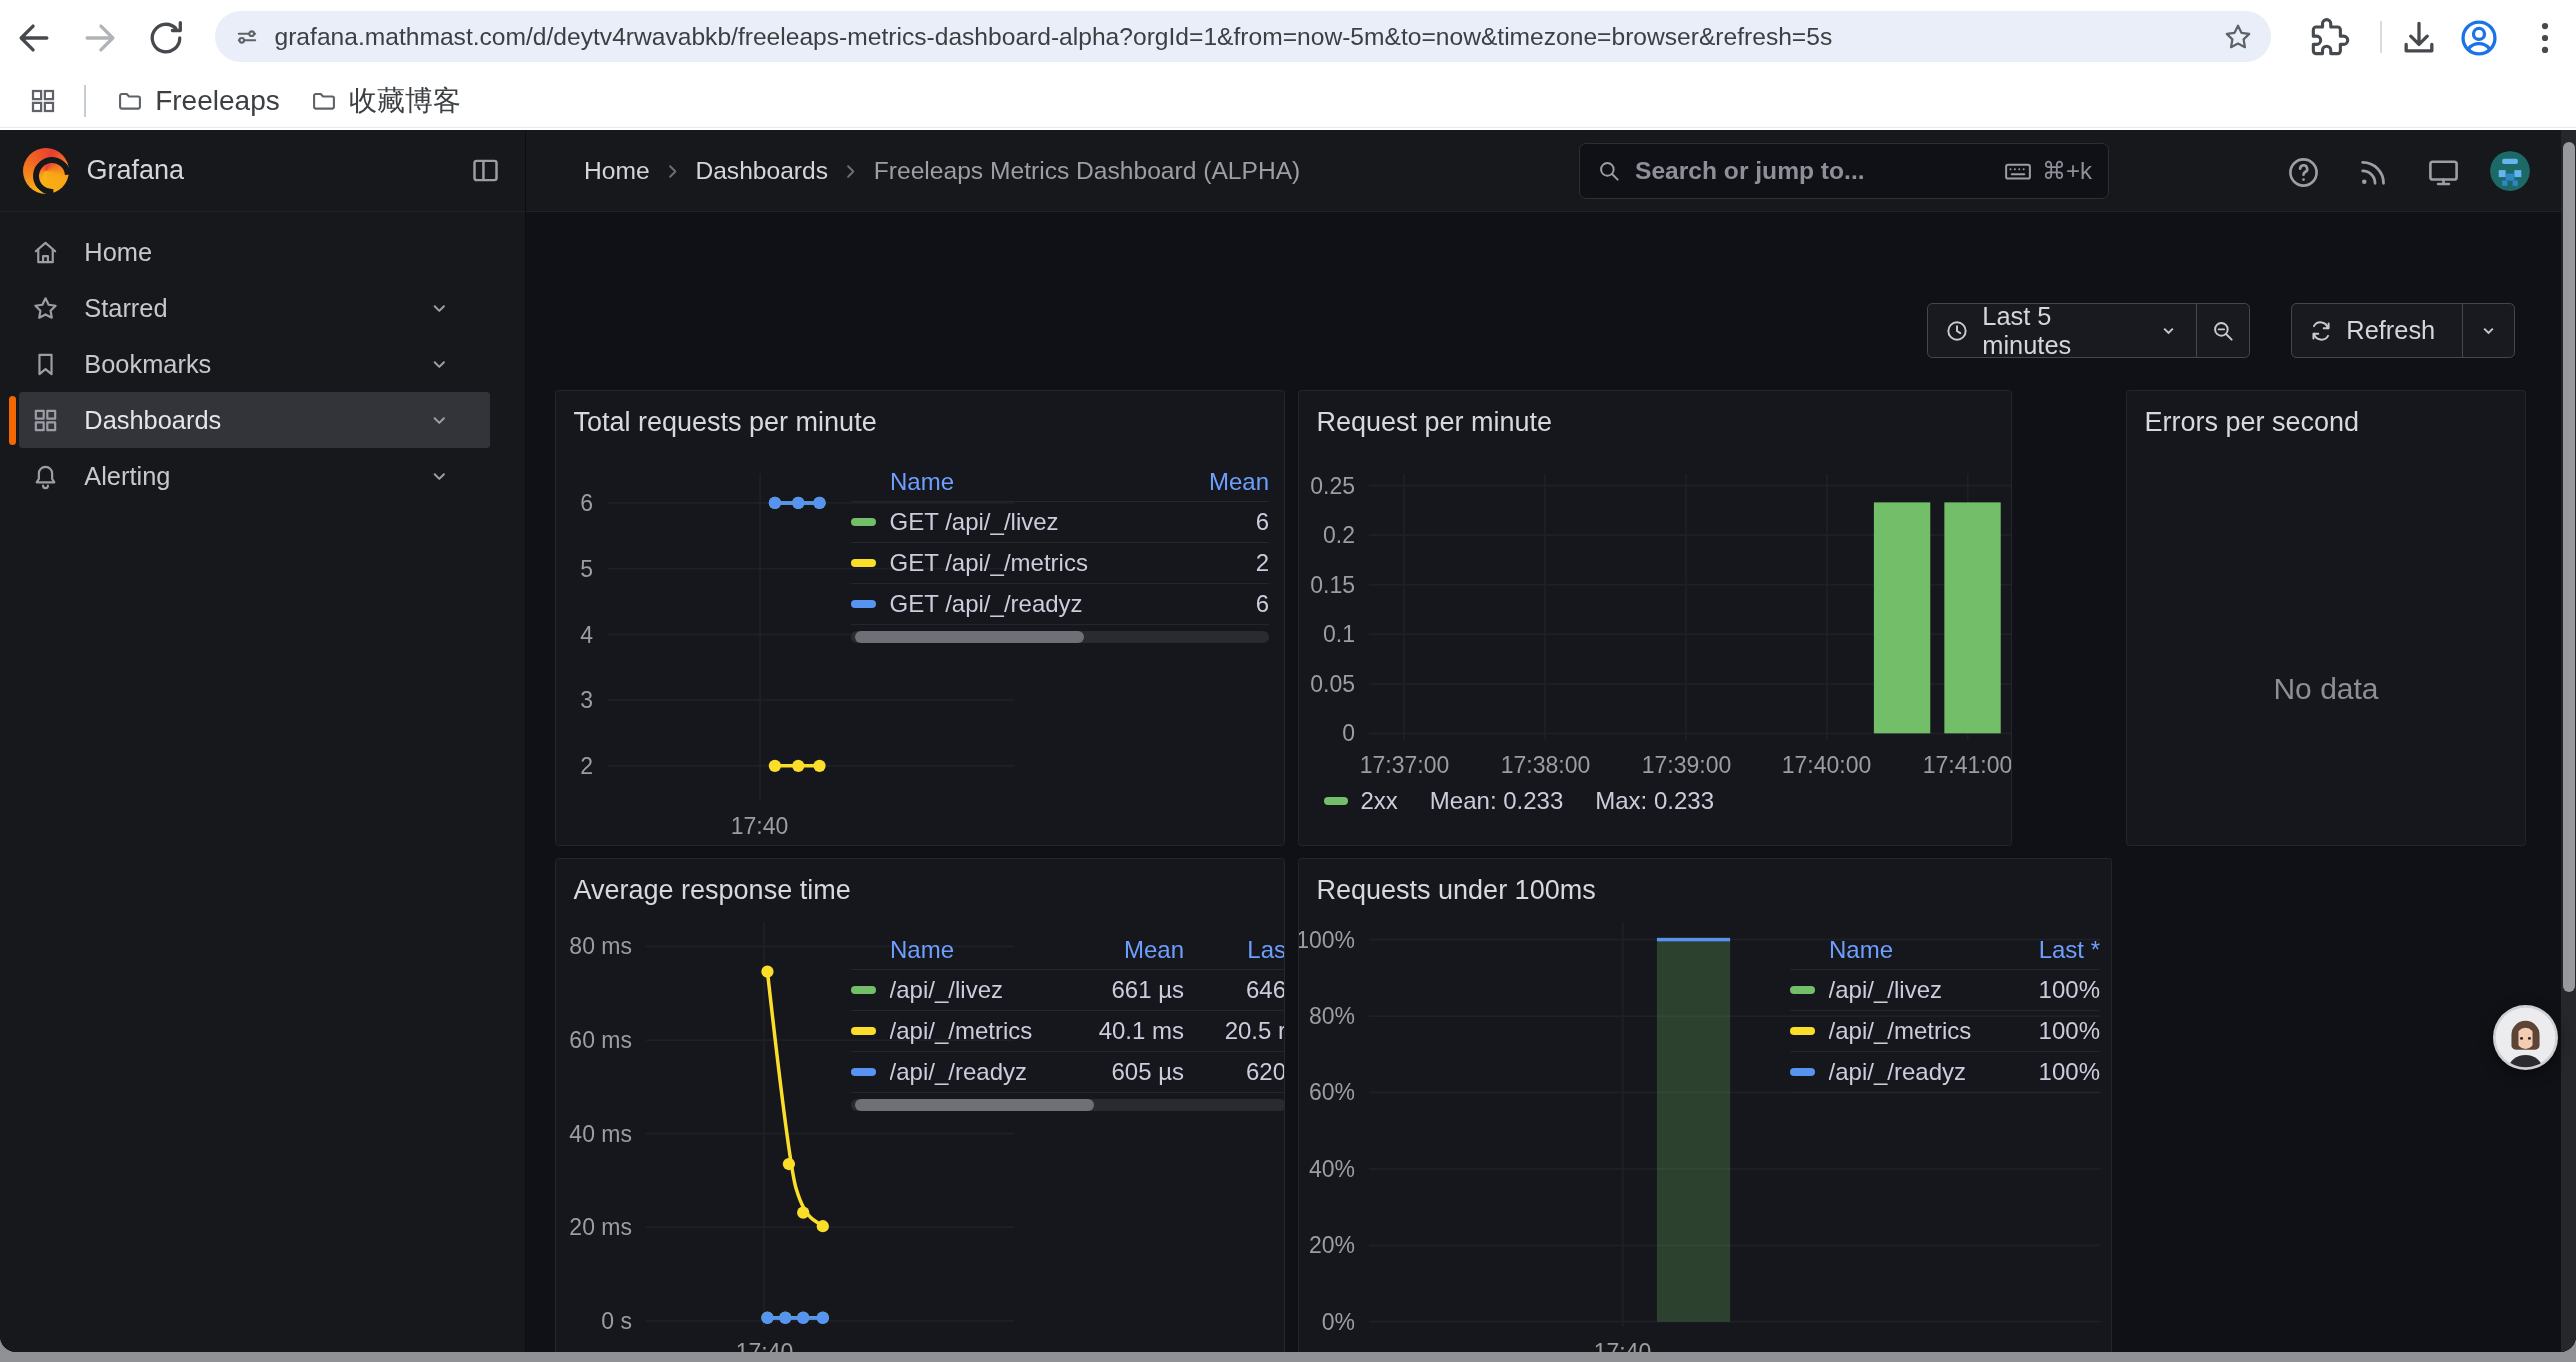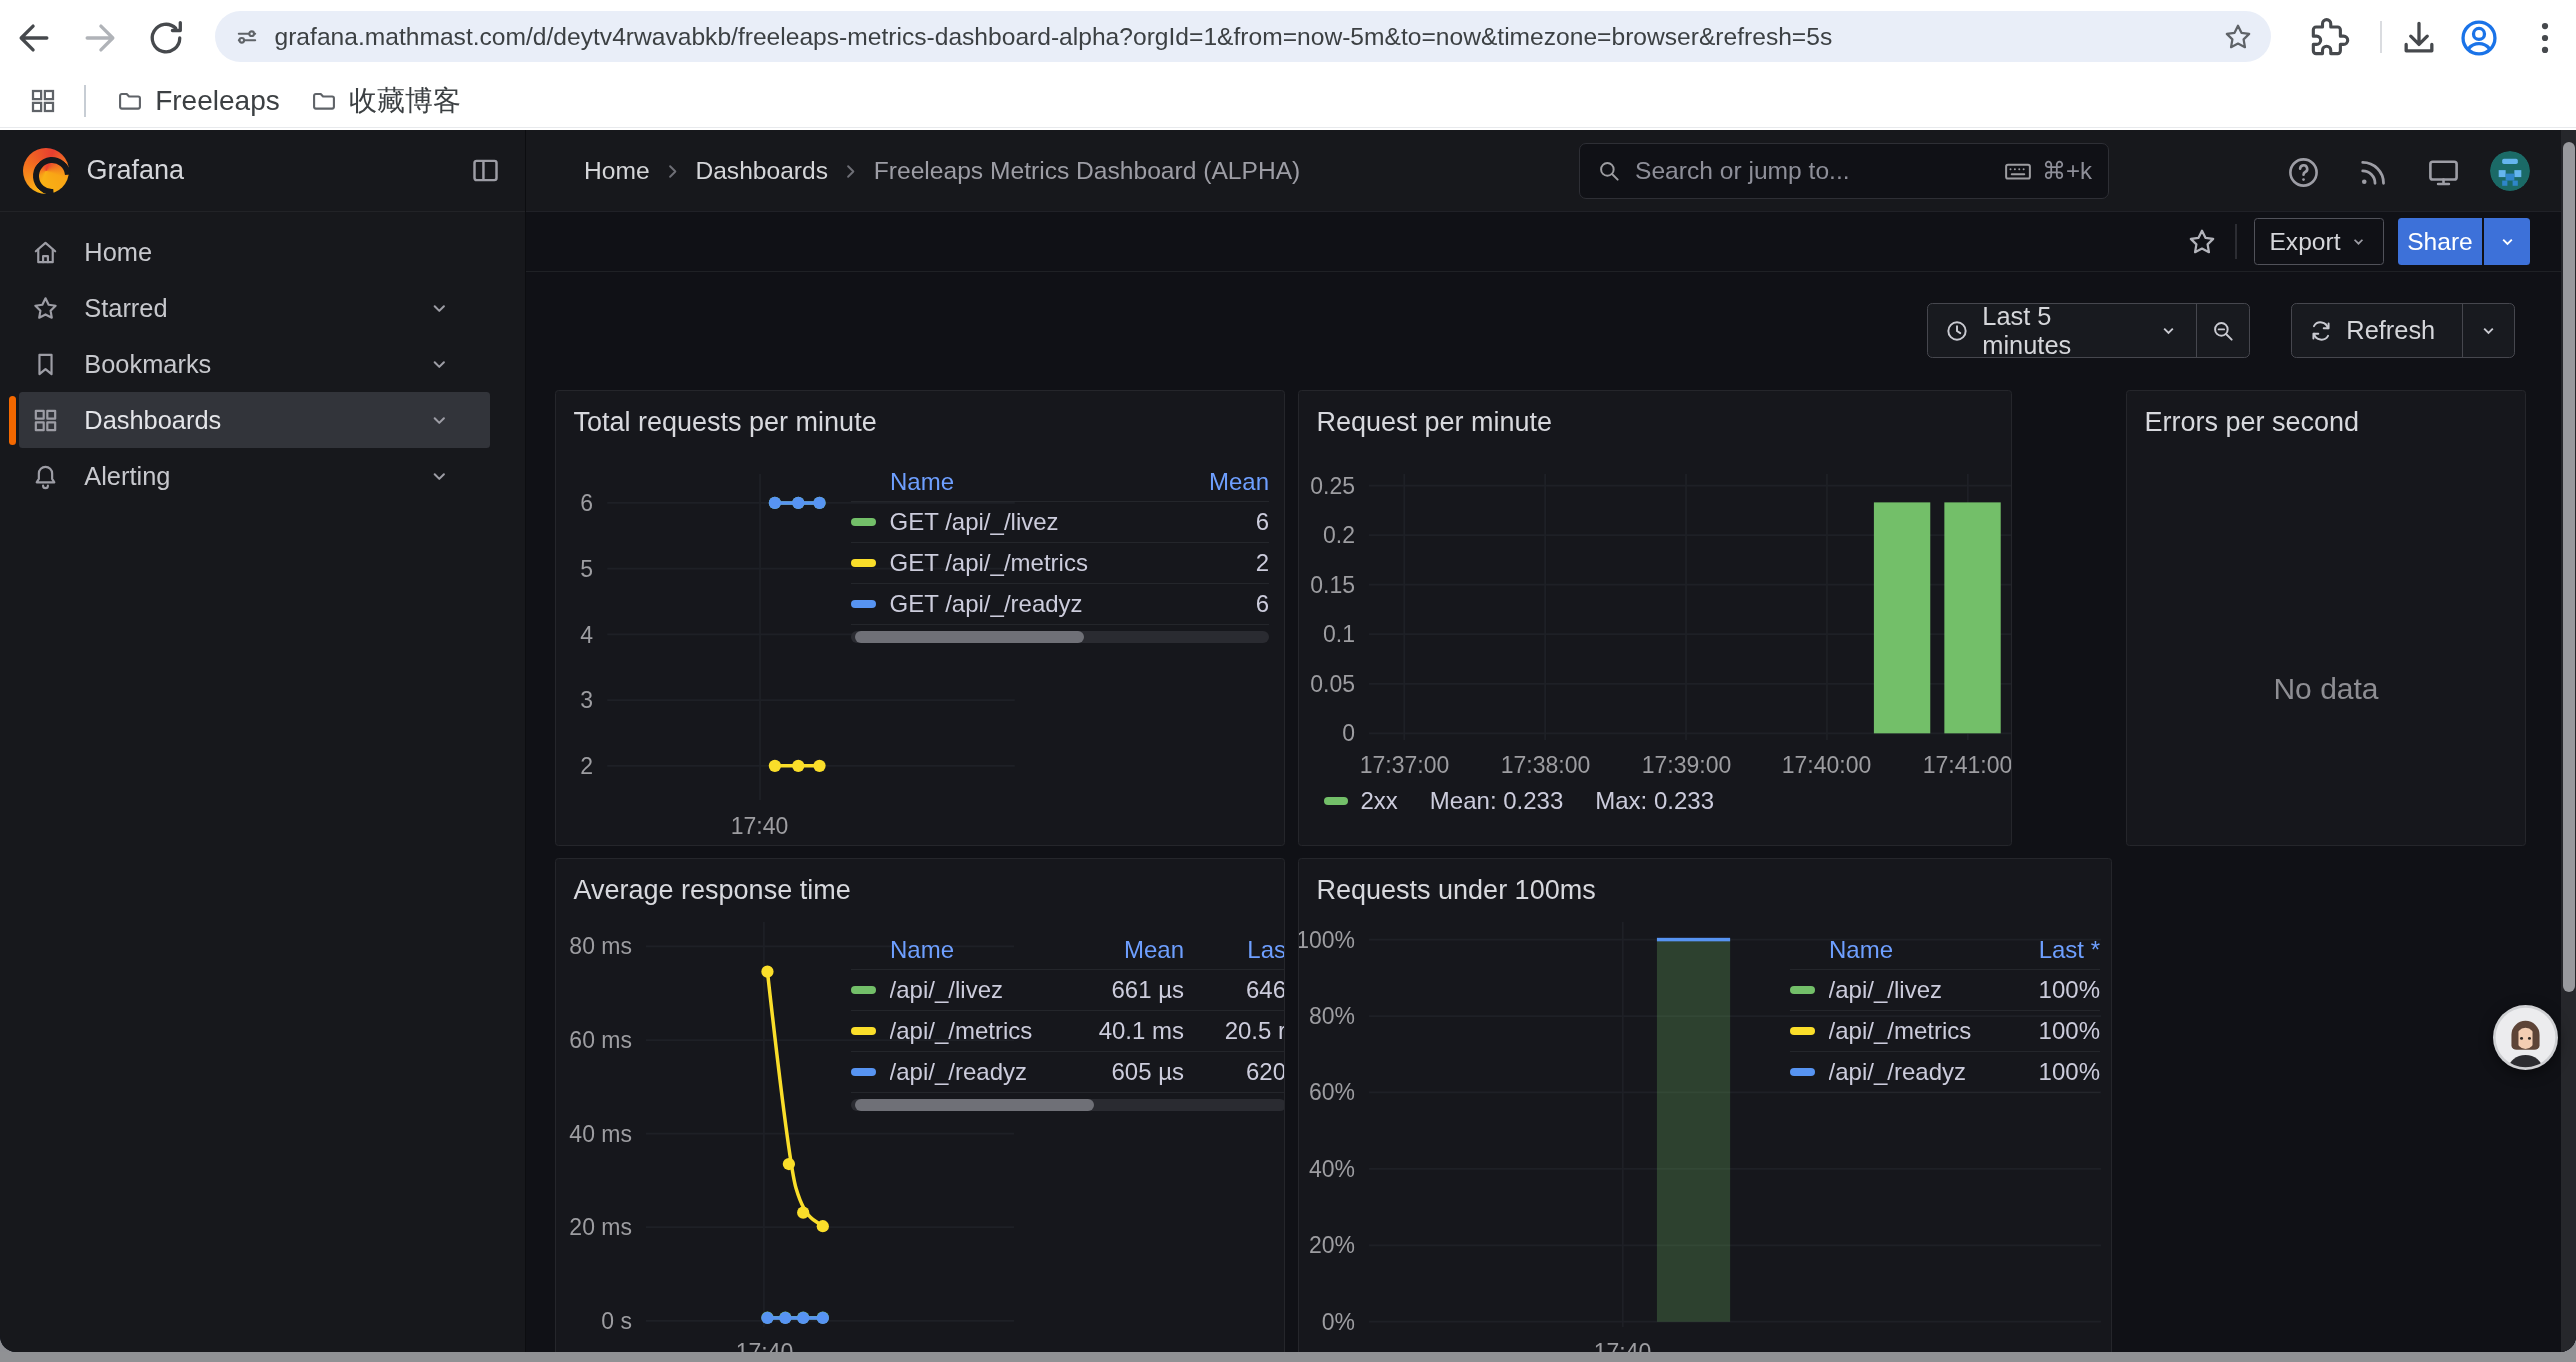--- a/index.html
+++ b/index.html
@@ -40,21 +40,21 @@
   .menu-row.active::before { content:""; position:absolute; left:-10.5px; top:3.5px; bottom:3.5px; width:7px; border-radius:3.5px; background:#f46800; }
 
   #main { position:absolute; left:525px; top:0; width:2051px; height:100%; background:#101116; border-left:1.8px solid #0c0d10; }
   #gf-header { position:absolute; left:0; top:0; width:100%; height:82px; background:#17181c; border-bottom:1.8px solid #202127; }
   #breadcrumb { position:absolute; left:58px; top:0; height:82px; display:flex; align-items:center; }
   .bc-item { font-size:24.6px; color:#d5d6d9; }
   .bc-item.muted { color:#9d9da5; }
   .bc-sep { width:23px; height:23px; color:#6e6f76; margin:0 11.4px; }
   #search-box { position:absolute; left:1053px; top:13px; width:530px; height:56px; background:#101116; border:1.8px solid #2e2f35; border-radius:7px; display:flex; align-items:center; padding:0 16px; }
   #search-box .icon { width:26px; height:26px; color:#9d9da1; flex:none; }
-  #search-ph { margin-left:13px; font-size:24.6px; color:#8e8f99; }
+  #search-ph { margin-left:13px; font-size:24.6px; color:#8e8f99;font-weight:bold; }
   #search-kbd { margin-left:auto; display:flex; align-items:center; color:#8e8f99; }
   #search-kbd .icon { width:30px; height:30px; margin-right:8.8px; }
   #search-kbd span { font-size:24px; }
   .hdr-btn { position:absolute; top:24px; width:37px; height:37px; color:#9d9da5; }
   #hdr-avatar { position:absolute; left:1964px; top:21px; width:40px; height:40px; border-radius:50%; overflow:hidden; }
 
   #sub-toolbar { position:absolute; left:0; top:82px; width:100%; height:60px; border-bottom:1.8px solid #1f2125; }
   #star-btn { position:absolute; left:1660px; top:14px; width:32px; height:32px; color:#b2b3ba; }
   #tb-divider { position:absolute; left:1709px; top:12.3px; width:1.8px; height:35px; background:#2c2d33; }
   #export-btn { position:absolute; left:1728px; top:6.1px; width:130px; height:47px; border:1.8px solid #51525a; border-radius:3.5px; display:flex; align-items:center; justify-content:center; color:#d5d6da; font-size:24.6px; }
@@ -348,46 +348,20 @@
               <circle cx="23" cy="23" r="23" fill="#1b6a67"></circle>
               <rect x="14" y="9" width="18" height="6" rx="2" fill="#65b5ee"></rect>
               <rect x="10" y="22" width="8" height="8" fill="#65b5ee"></rect>
               <rect x="28" y="22" width="8" height="8" fill="#65b5ee"></rect>
               <rect x="18" y="26" width="10" height="8" fill="#2f86c9"></rect>
               <rect x="14" y="34" width="6" height="6" fill="#2f86c9"></rect>
               <rect x="26" y="34" width="6" height="6" fill="#2f86c9"></rect>
             </svg></span>
       </div>
 
-      <div id="sub-toolbar">
-        <span id="star-btn" class="icon">
-            <svg viewBox="0 0 24 24" fill="none" stroke="currentColor" stroke-width="1.7" stroke-linejoin="round">
-              <path d="M12 3.6l2.6 5.3 5.8.8-4.2 4.1 1 5.8-5.2-2.7-5.2 2.7 1-5.8L3.6 9.7l5.8-.8z"></path>
-            </svg>
-          </span>
-        <span id="tb-divider"></span>
-        <div id="export-btn">
-            <span>Export</span>
-            <span class="chev icon">
-              <svg viewBox="0 0 24 24" fill="none" stroke="currentColor" stroke-width="2">
-                <path d="M7.5 10l4.5 4.5L16.5 10"></path>
-              </svg>
-            </span>
-          </div>
-        <div id="share-btn">
-            <span>Share</span>
-          </div>
-        <div id="share-chev">
-            <span class="chev icon">
-              <svg viewBox="0 0 24 24" fill="none" stroke="currentColor" stroke-width="2">
-                <path d="M7.5 10l4.5 4.5L16.5 10"></path>
-              </svg>
-            </span>
-          </div>
-      </div>
 
       <div class="ctl-group" style="left:1401px;width:323px">
         <div class="ctl-seg" style="flex:1">
           <span class="icon">
               <svg viewBox="0 0 24 24" fill="none" stroke="currentColor" stroke-width="1.8" stroke-linecap="round">
                 <circle cx="12" cy="12" r="8"></circle>
                 <path d="M12 7.5V12l3 2"></path>
               </svg>
             </span>
           <span class="lbl">Last 5 minutes</span>

